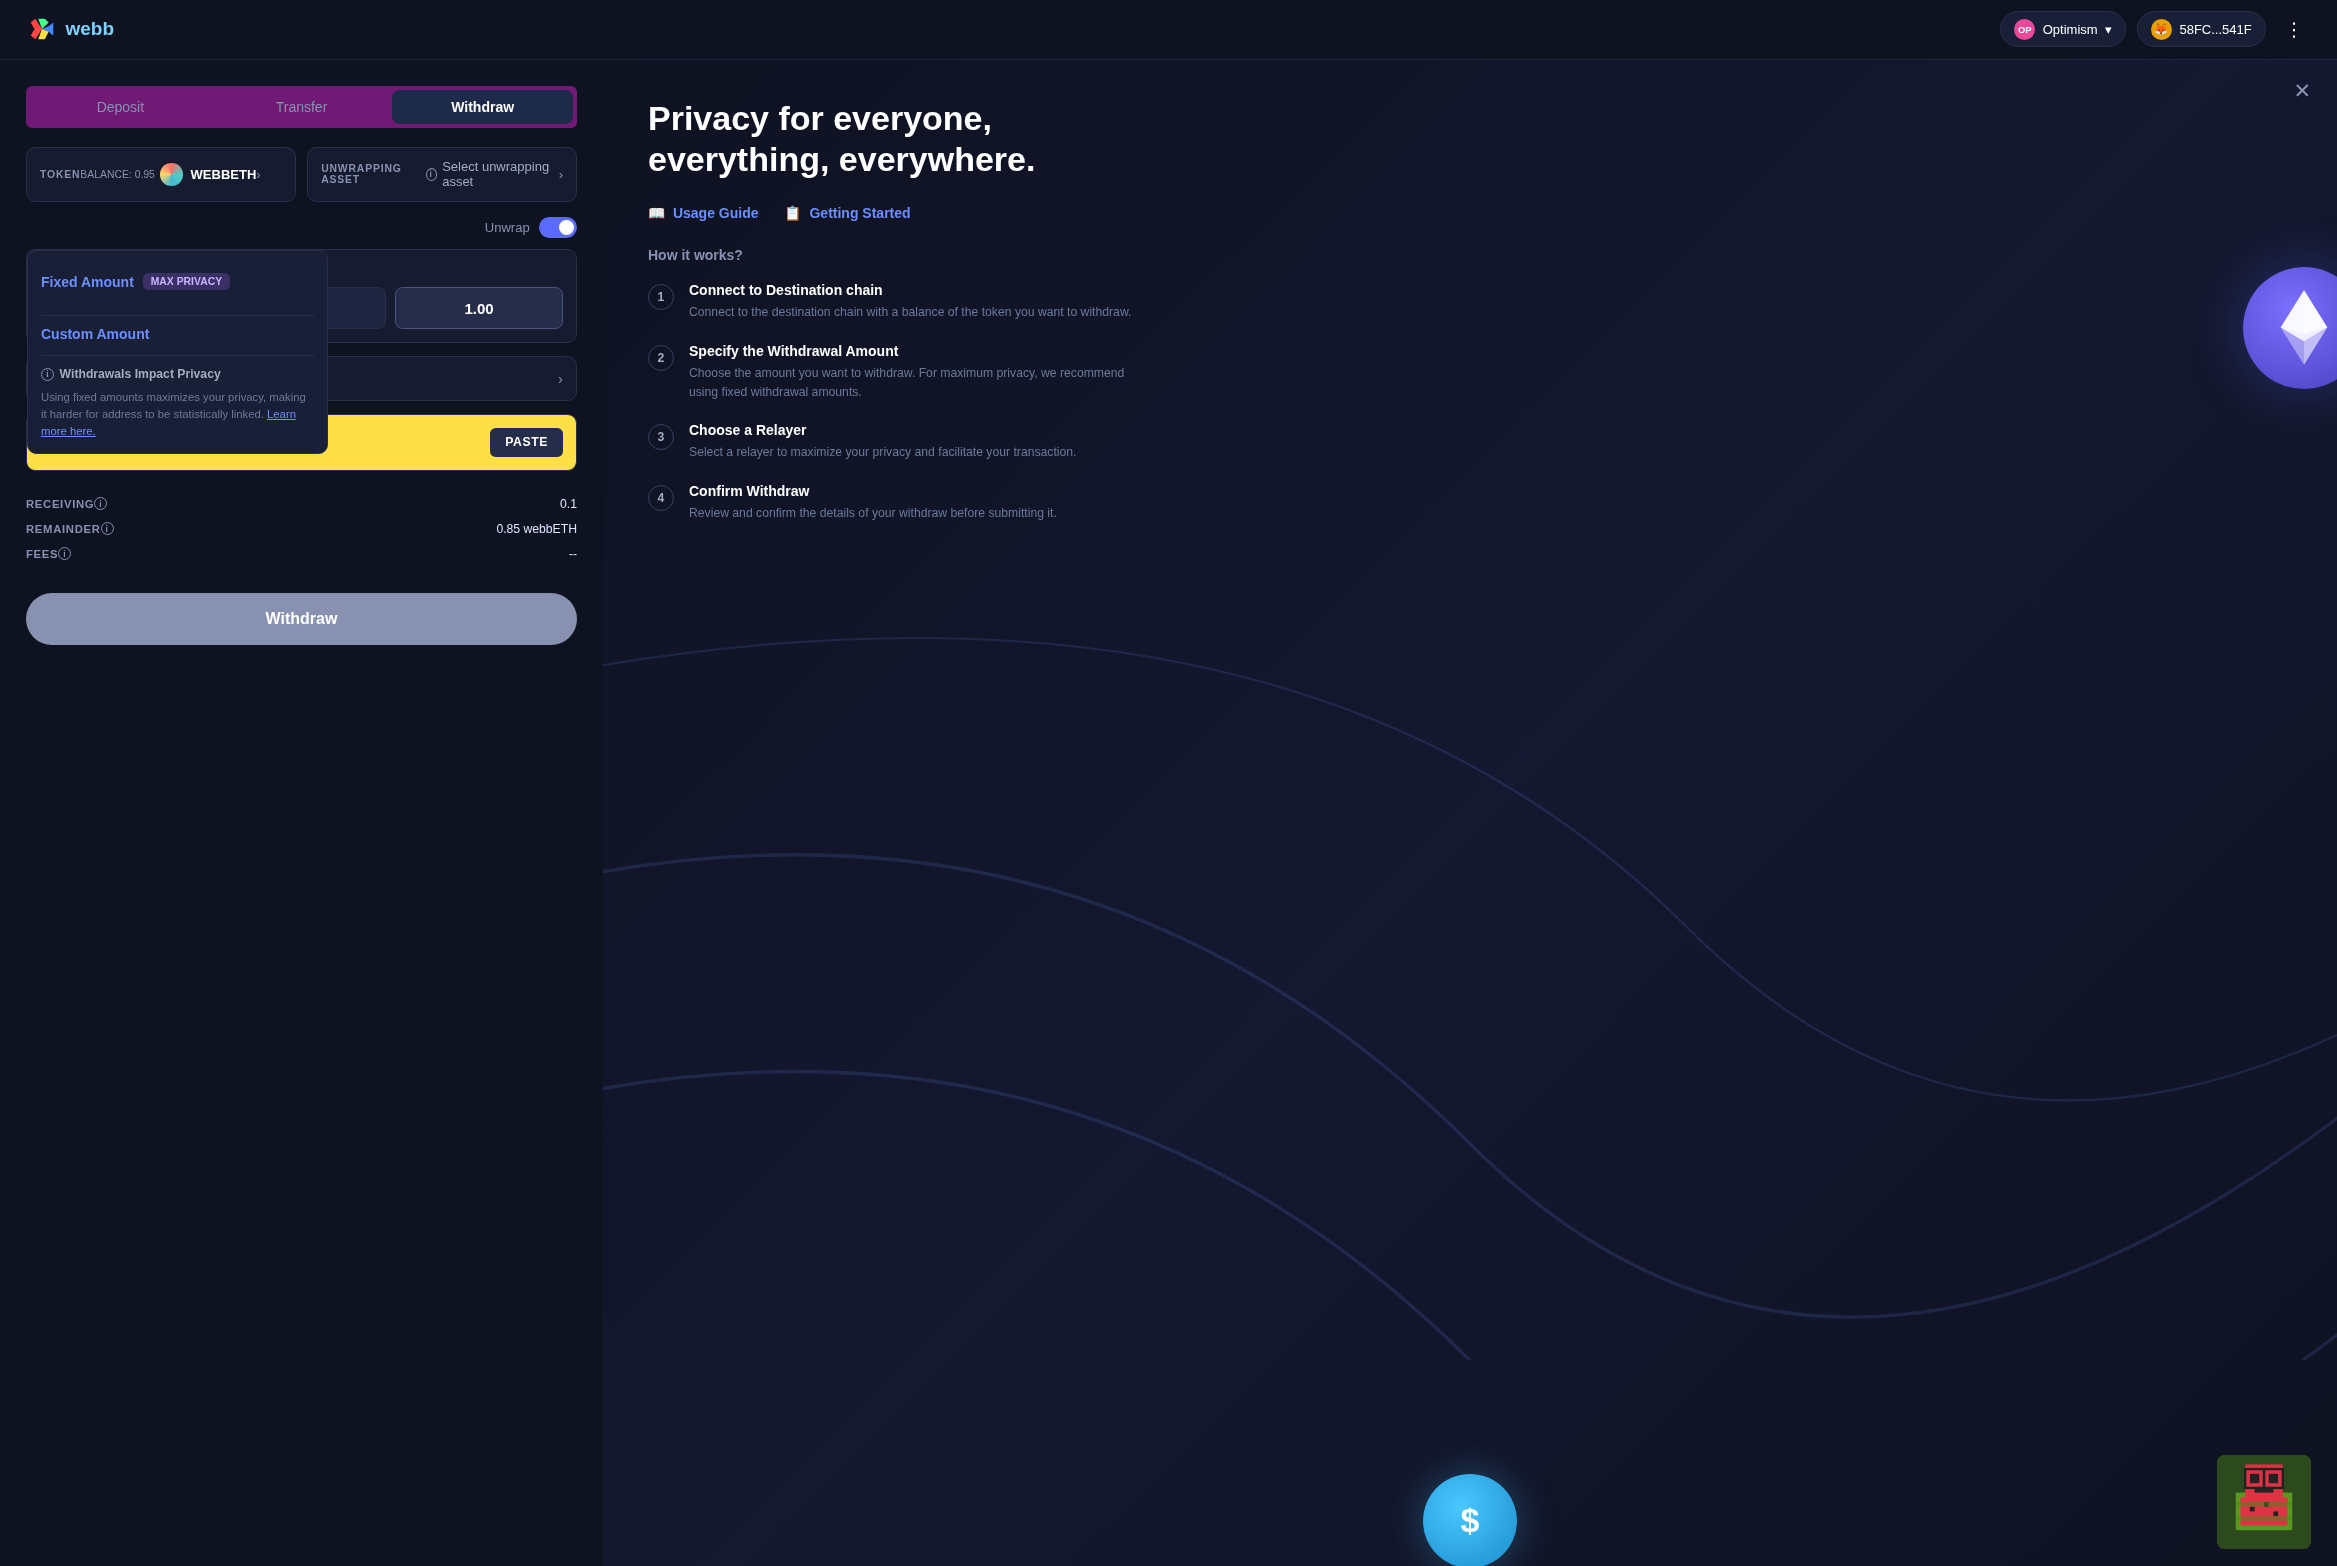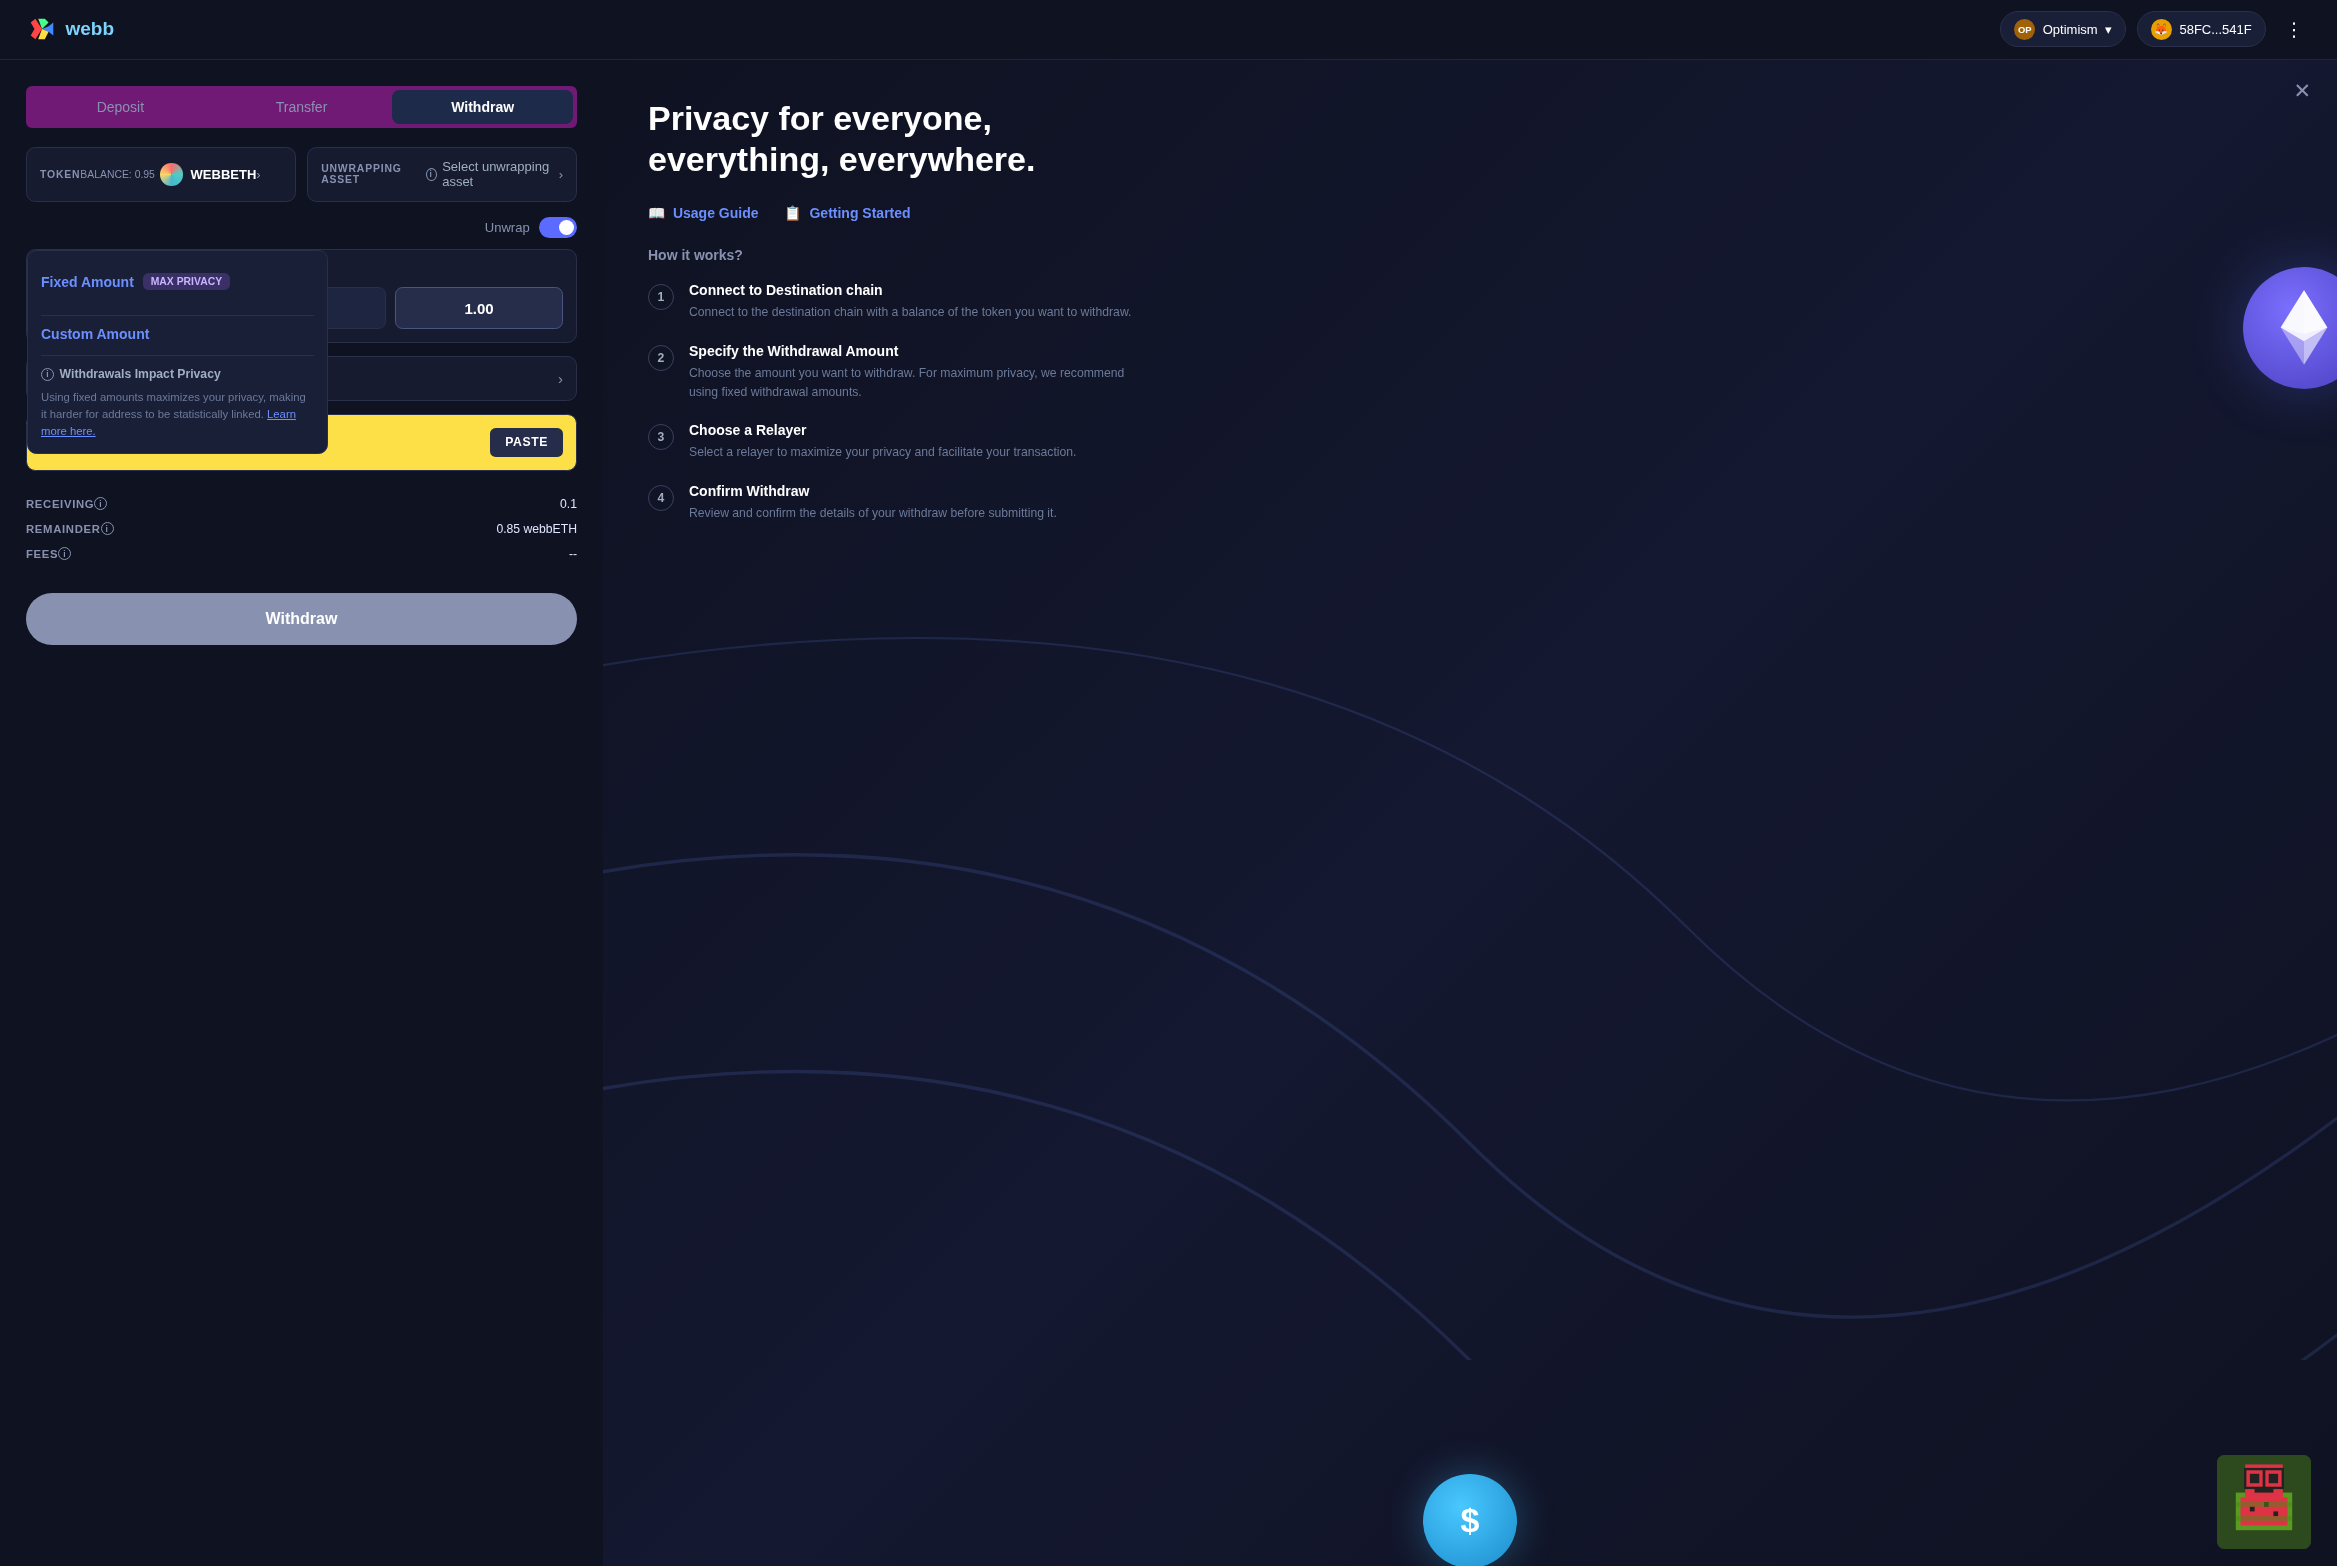--- a/index.html
+++ b/index.html
@@ -46,21 +46,21 @@
       border-radius: 19px;
       padding: 6.6px 13px;
       color: #fff;
       font-size: 13px;
       cursor: pointer;
     }
     .op-badge {
       width: 21px;
       height: 21px;
       border-radius: 50%;
-      background: #a16207;
+      background: #ec4899;
       display: flex;
       align-items: center;
       justify-content: center;
       font-size: 9.4px;
       font-weight: 700;
     }
     .wallet-btn {
       display: flex;
       align-items: center;
       gap: 7.5px;

